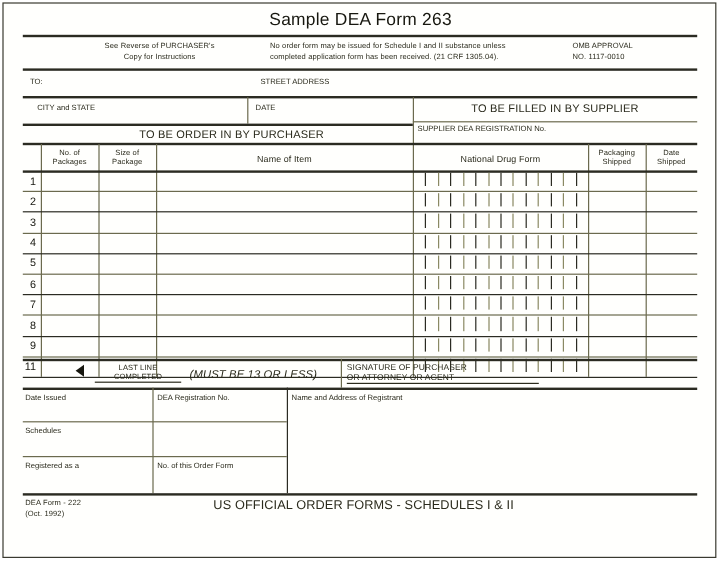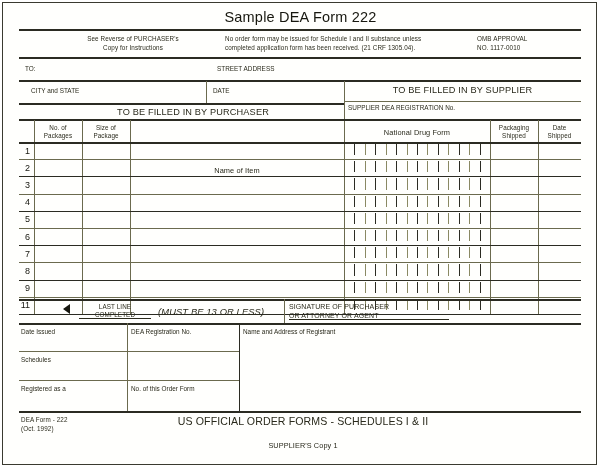--- a/index.html
+++ b/index.html
@@ -38,21 +38,21 @@
   .ul{border-bottom:1px solid #2a2a1c;padding-bottom:0px;}
   .ital{font-style:italic;}
   .bold{font-weight:normal;}
   .ctr{text-align:center;}
 </style>
 </head>
 <body>
 
 <div id="form-frame">
 
-  <div class="title">Sample DEA Form 222</div>
+  <div class="title">Sample DEA Form 263</div>
 
   <div class="h dark" style="left:16px;top:26px;width:562px;height:1.5px;"></div>
 
   <div class="lbl c" style="left:40px;top:32px;width:180px;">See Reverse of PURCHASER's</div>
   <div class="lbl c" style="left:40px;top:41px;width:180px;">Copy for Instructions</div>
 
   <div class="lbl" style="left:222px;top:32px;">No order form may be issued for Schedule I and II substance unless</div>
   <div class="lbl" style="left:222px;top:41px;">completed application form has been received.  (21 CRF 1305.04).</div>
 
   <div class="lbl" style="left:474px;top:32px;">OMB APPROVAL</div>
@@ -70,36 +70,36 @@
   <div class="cell-label" style="left:210px;top:84px;">DATE</div>
 
   <div class="v" style="left:341px;top:78px;height:233px;"></div>
   <div class="lbl big ctr" style="left:341px;top:82px;width:237px;">TO BE FILLED IN BY SUPPLIER</div>
 
   <div class="h" style="left:341px;top:98px;width:237px;"></div>
   <div class="cell-label" style="left:345px;top:101px;">SUPPLIER DEA REGISTRATION No.</div>
 
   <div class="h dark" style="left:16px;top:100px;width:325px;height:1.5px;"></div>
 
-  <div class="lbl big ctr" style="left:40px;top:104px;width:300px;">TO BE FILLED IN BY PURCHASER</div>
+  <div class="lbl big ctr" style="left:40px;top:104px;width:300px;">TO BE ORDER IN BY PURCHASER</div>
   <div class="h dark" style="left:16px;top:116px;width:562px;height:1.5px;"></div>
 
   <div class="v" style="left:31px;top:117px;height:194px;"></div>
   <div class="v" style="left:79px;top:117px;height:194px;"></div>
   <div class="v" style="left:127px;top:117px;height:194px;"></div>
   <div class="v" style="left:487px;top:117px;height:194px;"></div>
   <div class="v" style="left:535px;top:117px;height:194px;"></div>
 
   <div class="lbl c" style="left:31px;top:121px;width:48px;">No. of</div>
   <div class="lbl c" style="left:31px;top:129px;width:48px;">Packages</div>
 
   <div class="lbl c" style="left:79px;top:121px;width:48px;">Size of</div>
   <div class="lbl c" style="left:79px;top:129px;width:48px;">Package</div>
 
-  <div class="lbl c mid" style="left:127px;top:125px;width:214px;margin-top:38px;">Name of Item</div>
+  <div class="lbl c mid" style="left:127px;top:125px;width:214px;">Name of Item</div>
 
   <div class="lbl c mid" style="left:341px;top:125px;width:146px;">National Drug Form</div>
 
   <div class="lbl c" style="left:487px;top:121px;width:48px;">Packaging</div>
   <div class="lbl c" style="left:487px;top:129px;width:48px;">Shipped</div>
 
   <div class="lbl c" style="left:535px;top:121px;width:43px;">Date</div>
   <div class="lbl c" style="left:535px;top:129px;width:43px;">Shipped</div>
 
   <div class="h dark" style="left:16px;top:139px;width:562px;height:1.5px;"></div>
@@ -345,15 +345,14 @@
   <div class="h" style="left:16px;top:377px;width:220px;"></div>
   <div class="cell-label" style="left:18px;top:382px;">Registered as a</div>
   <div class="cell-label" style="left:128px;top:382px;">No. of this Order Form</div>
 
   <div class="h dark" style="left:16px;top:408px;width:562px;height:1.5px;"></div>
 
   <div class="lbl" style="left:18px;top:413px;">DEA Form - 222</div>
   <div class="lbl" style="left:18px;top:422px;">(Oct. 1992)</div>
 
   <div class="lbl bold ctr" style="left:100px;top:412px;width:400px;font-size:10.6px;letter-spacing:.1px;">US OFFICIAL ORDER FORMS - SCHEDULES I &amp; II</div>
-  <div class="lbl ctr" style="left:100px;top:438px;width:400px;font-size:7.3px;">SUPPLIER'S Copy 1</div>
 
 </div>
 
 </body></html>

